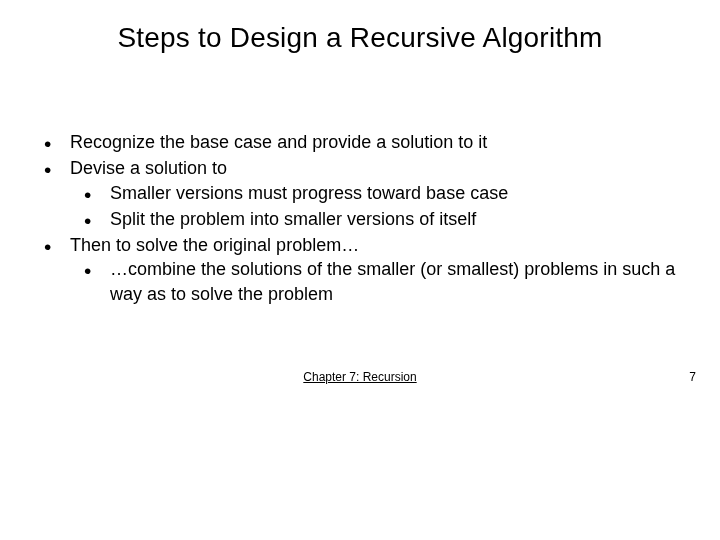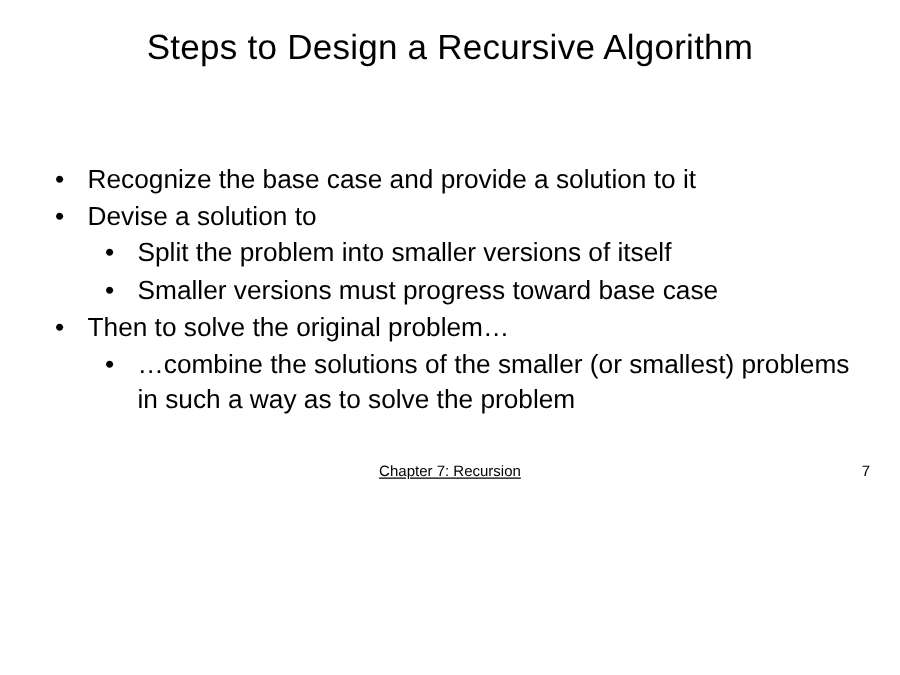--- a/index.html
+++ b/index.html
@@ -27,21 +27,21 @@
     text-align: center;
     font-size: 28px;
     font-weight: 400;
     letter-spacing: 0.2px;
   }
   .body {
     position: absolute;
     top: 130px;
     left: 30px;
     right: 40px;
-    font-size: 21px;
+    font-size: 18px;
     line-height: 1.35;
   }
   ul.top {
     list-style: none;
     margin: 0;
     padding: 0;
   }
   ul.top > li {
     position: relative;
     padding-left: 40px;
@@ -98,24 +98,24 @@
 
   <div class="body">
     <ul class="top">
       <li>
         <span>Recognize the base case and provide a solution to it</span>
       </li>
       <li>
         <span>Devise a solution to</span>
         <ul class="sub">
           <li>
-            <span>Split the problem into smaller versions of itself</span>
+            <span>Smaller versions must progress toward base case</span>
           </li>
           <li>
-            <span>Smaller versions must progress toward base case</span>
+            <span>Split the problem into smaller versions of itself</span>
           </li>
         </ul>
       </li>
       <li>
         <span>Then to solve the original problem…</span>
         <ul class="sub">
           <li>
             <span>…combine the solutions of the smaller (or smallest) problems in such a way as to solve the problem</span>
           </li>
         </ul>

